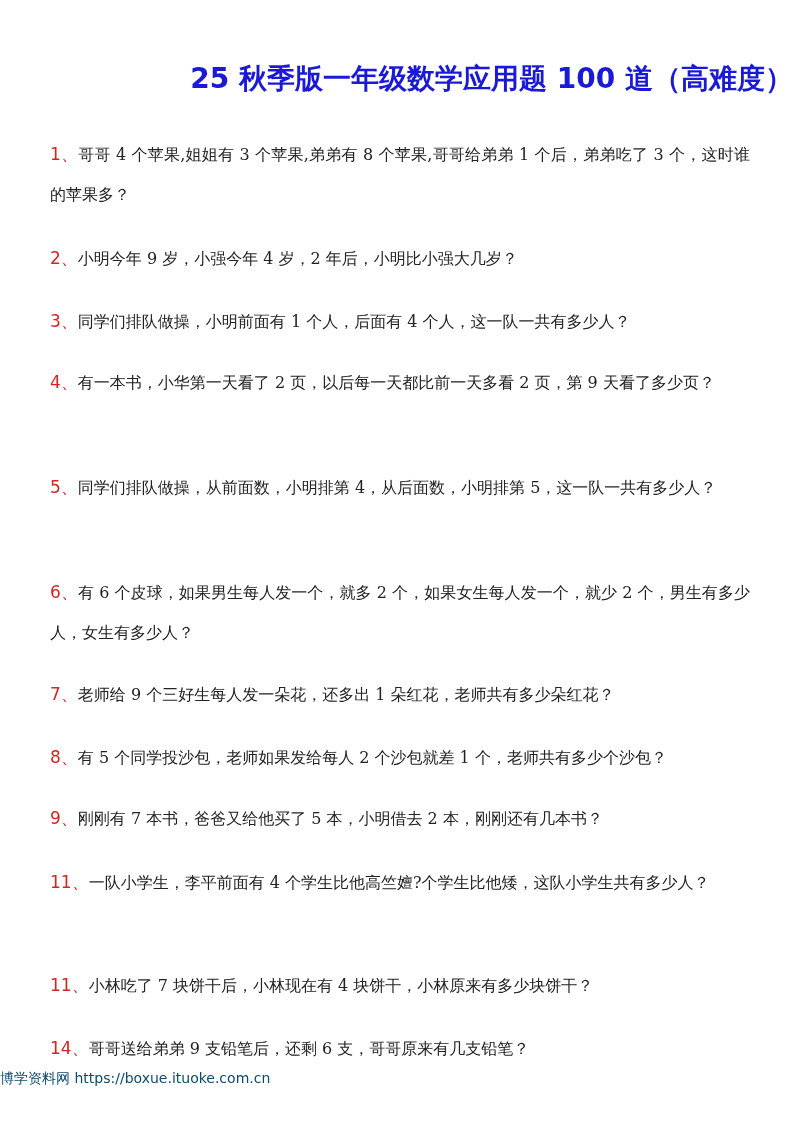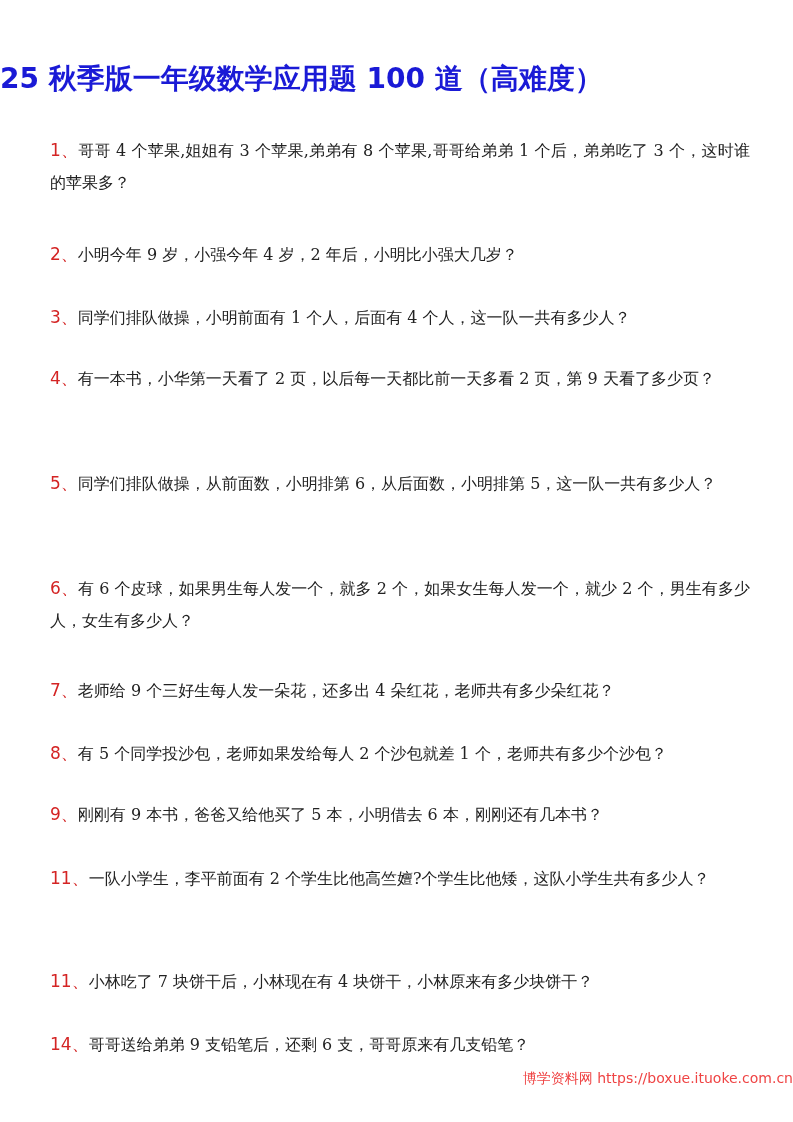--- a/index.html
+++ b/index.html
@@ -2,63 +2,63 @@
 <html><head>
 <meta charset="utf-8">
 <style>
   html, body { margin: 0; padding: 0; background: #ffffff; }
   body {
     width: 793px; height: 1122px; position: relative; overflow: hidden;
     font-family: "DejaVu Serif", "Liberation Serif", serif;
   }
   .title {
     position: absolute; left: 0; width: 793px; top: 60px;
-    text-align: left;
+    text-align: right;
     font-family: "DejaVu Sans", "Liberation Sans", sans-serif;
     font-weight: bold; font-size: 28px; color: #1a1ad6;
     letter-spacing: 0px;
   }
   .q {
     position: absolute; left: 50px; width: 700px;
-    font-size: 16px; line-height: 32px; color: #222;
+    font-size: 16px; line-height: 40px; color: #222;
     text-align: justify;
   }
   .num {
     color: #d42424;
     font-family: "DejaVu Sans", "Liberation Sans", sans-serif;
     font-size: 17px;
   }
   .footer {
     position: absolute; left: 0; width: 793px; top: 1070px;
-    text-align: right; font-size: 14px; color: #ef4444;
+    text-align: left; font-size: 14px; color: #0c4a6e;
     font-family: "DejaVu Sans", "Liberation Sans", sans-serif;
   }
 </style>
 </head>
 <body>
 
 <div class="title">25 秋季版一年级数学应用题 100 道（高难度）</div>
 
 <div class="q" style="top:134px"><span class="num">1、</span><span>哥哥 4 个苹果,姐姐有 3 个苹果,弟弟有 8 个苹果,哥哥给弟弟 1 个后，弟弟吃了 3 个，这时谁的苹果多？</span></div>
 
 <div class="q" style="top:238px"><span class="num">2、</span><span>小明今年 9 岁，小强今年 4 岁，2 年后，小明比小强大几岁？</span></div>
 
 <div class="q" style="top:301px"><span class="num">3、</span><span>同学们排队做操，小明前面有 1 个人，后面有 4 个人，这一队一共有多少人？</span></div>
 
 <div class="q" style="top:362px"><span class="num">4、</span><span>有一本书，小华第一天看了 2 页，以后每一天都比前一天多看 2 页，第 9 天看了多少页？</span></div>
 
-<div class="q" style="top:467px"><span class="num">5、</span><span>同学们排队做操，从前面数，小明排第 6，从后面数，小明排第 5，这一队一共有多少人？</span></div>
+<div class="q" style="top:467px"><span class="num">5、</span><span>同学们排队做操，从前面数，小明排第 4，从后面数，小明排第 5，这一队一共有多少人？</span></div>
 
 <div class="q" style="top:572px"><span class="num">6、</span><span>有 6 个皮球，如果男生每人发一个，就多 2 个，如果女生每人发一个，就少 2 个，男生有多少人，女生有多少人？</span></div>
 
-<div class="q" style="top:674px"><span class="num">7、</span><span>老师给 9 个三好生每人发一朵花，还多出 4 朵红花，老师共有多少朵红花？</span></div>
+<div class="q" style="top:674px"><span class="num">7、</span><span>老师给 9 个三好生每人发一朵花，还多出 1 朵红花，老师共有多少朵红花？</span></div>
 
 <div class="q" style="top:737px"><span class="num">8、</span><span>有 5 个同学投沙包，老师如果发给每人 2 个沙包就差 1 个，老师共有多少个沙包？</span></div>
 
-<div class="q" style="top:798px"><span class="num">9、</span><span>刚刚有 9 本书，爸爸又给他买了 5 本，小明借去 6 本，刚刚还有几本书？</span></div>
+<div class="q" style="top:798px"><span class="num">9、</span><span>刚刚有 7 本书，爸爸又给他买了 5 本，小明借去 2 本，刚刚还有几本书？</span></div>
 
-<div class="q" style="top:862px"><span class="num">11、</span><span>一队小学生，李平前面有 2 个学生比他高竺嬗?个学生比他矮，这队小学生共有多少人？</span></div>
+<div class="q" style="top:862px"><span class="num">11、</span><span>一队小学生，李平前面有 4 个学生比他高竺嬗?个学生比他矮，这队小学生共有多少人？</span></div>
 
 <div class="q" style="top:965px"><span class="num">11、</span><span>小林吃了 7 块饼干后，小林现在有 4 块饼干，小林原来有多少块饼干？</span></div>
 
 <div class="q" style="top:1028px"><span class="num">14、</span><span>哥哥送给弟弟 9 支铅笔后，还剩 6 支，哥哥原来有几支铅笔？</span></div>
 
 <div class="footer">博学资料网 https://boxue.ituoke.com.cn</div>
 
 </body></html>

